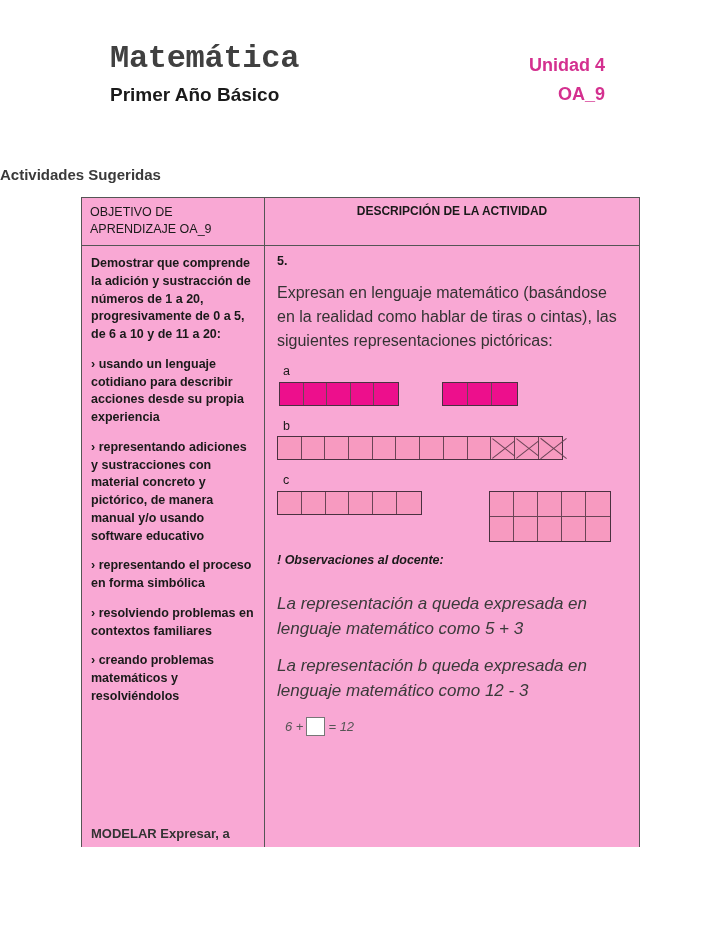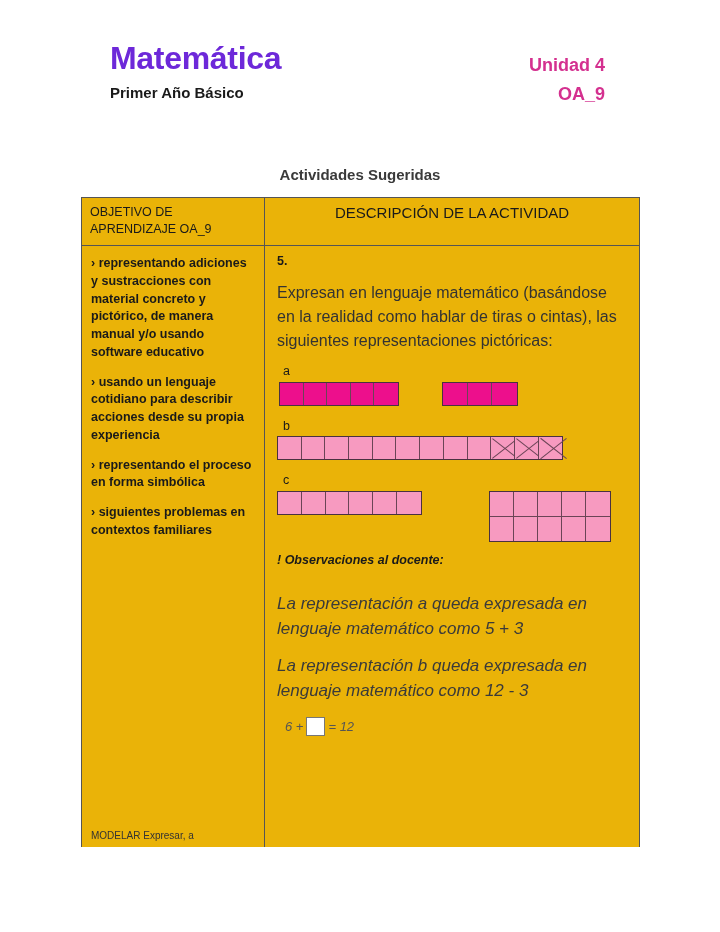--- a/index.html
+++ b/index.html
@@ -9,78 +9,78 @@
     font-family:"Liberation Sans", sans-serif;
     color:#231f20;
     overflow:hidden;
     position:relative;
   }
 
   
   .header{position:absolute;left:0;top:0;width:720px;height:130px;}
   .h-subject{
     position:absolute;left:110px;top:40px;
-    font-size:32px;font-weight:bold;color:#6d28d9;letter-spacing:-0.3px;
+    font-size:32px;font-weight:bold;color:#404040;letter-spacing:-0.3px;font-family:Liberation Mono, monospace;
   }
   .h-level{
     position:absolute;left:110px;top:84px;
-    font-size:15px;font-weight:bold;color:#1a1a1a;
+    font-size:19px;font-weight:bold;color:#1a1a1a;
   }
   .h-unit{
     position:absolute;right:115px;top:55px;
     font-size:18px;font-weight:bold;color:#d4308f;text-align:left;
   }
   .h-oa{
     position:absolute;right:115px;top:84px;
     font-size:18px;font-weight:bold;color:#d4308f;text-align:right;
   }
 
   
   .section-title{
     position:absolute;left:0;top:166px;width:720px;
-    text-align:center;font-size:15px;font-weight:bold;color:#3a3a3a;
+    font-size:15px;font-weight:bold;color:#3a3a3a;
   }
 
   
   .tbl{
     position:absolute;left:81px;top:197px;
     width:559px;height:650px;
     border:1px solid #555;
     border-bottom:none;
     box-sizing:border-box;
-    background:#eab308;
+    background:#f9a8d4;
   }
   .tbl-head{
     position:relative;height:48px;
     border-bottom:1px solid #555;
     box-sizing:border-box;
   }
   .th-left{
     position:absolute;left:0;top:0;width:183px;height:100%;
     border-right:1px solid #555;box-sizing:border-box;
     padding:6px 8px;font-size:12.5px;line-height:1.35;color:#1a1a1a;
   }
   .th-right{
     position:absolute;left:183px;top:0;right:0;height:100%;
     box-sizing:border-box;padding:6px 8px;
-    font-size:15px;font-weight:normal;text-align:center;color:#1a1a1a;
+    font-size:12px;font-weight:bold;text-align:center;color:#1a1a1a;
   }
 
   .tbl-body{position:relative;height:601px;}
   .td-left{
     position:absolute;left:0;top:0;width:183px;height:100%;
     border-right:1px solid #555;box-sizing:border-box;
     padding:9px 10px 0 9px;
     font-size:12.5px;font-weight:bold;line-height:1.42;color:#1a1a1a;
     overflow:hidden;
   }
   .td-left p{margin:0 0 12px 0;}
   .td-left .oa-modelar{
     position:absolute;left:9px;bottom:4px;
-    font-weight:normal;font-size:10px;color:#333;
+    font-weight:bold;font-size:13px;color:#333;
   }
   .td-right{
     position:absolute;left:183px;top:0;right:0;height:100%;
     box-sizing:border-box;padding:8px 12px 0 12px;overflow:hidden;
   }
 
   .act-num{font-size:12.5px;font-weight:bold;color:#1a1a1a;margin:0 0 13px 0;}
   .act-intro{font-size:16px;line-height:1.5;color:#333;margin:0 0 12px 0;}
 
   
@@ -146,24 +146,26 @@
 <div class="tbl">
 
   <div class="tbl-head">
     <div class="th-left">OBJETIVO DE APRENDIZAJE OA_9</div>
     <div class="th-right">DESCRIPCIÓN DE LA ACTIVIDAD</div>
   </div>
 
   <div class="tbl-body">
 
     <div class="td-left">
+      <p>Demostrar que comprende la adición y sustracción de números de 1 a 20, progresivamente de 0 a 5, de 6 a 10 y de 11 a 20:</p>
+      <p>› usando un lenguaje cotidiano para describir acciones desde su propia experiencia</p>
       <p>› representando adiciones y sustracciones con material concreto y pictórico, de manera manual y/o usando software educativo</p>
-      <p>› usando un lenguaje cotidiano para describir acciones desde su propia experiencia</p>
       <p>› representando el proceso en forma simbólica</p>
-      <p>› siguientes problemas en contextos familiares</p>
+      <p>› resolviendo problemas en contextos familiares</p>
+      <p>› creando problemas matemáticos y resolviéndolos</p>
       <div class="oa-modelar">MODELAR Expresar, a</div>
     </div>
 
     <div class="td-right">
       <div class="act-num">5.</div>
       <div class="act-intro">Expresan en lenguaje matemático (basándose en la realidad como hablar de tiras o cintas), las siguientes representaciones pictóricas:</div>
 
       <div class="fig">
         <div class="fig-label">a</div>
         <div class="fig-row" id="fig-a-row">

